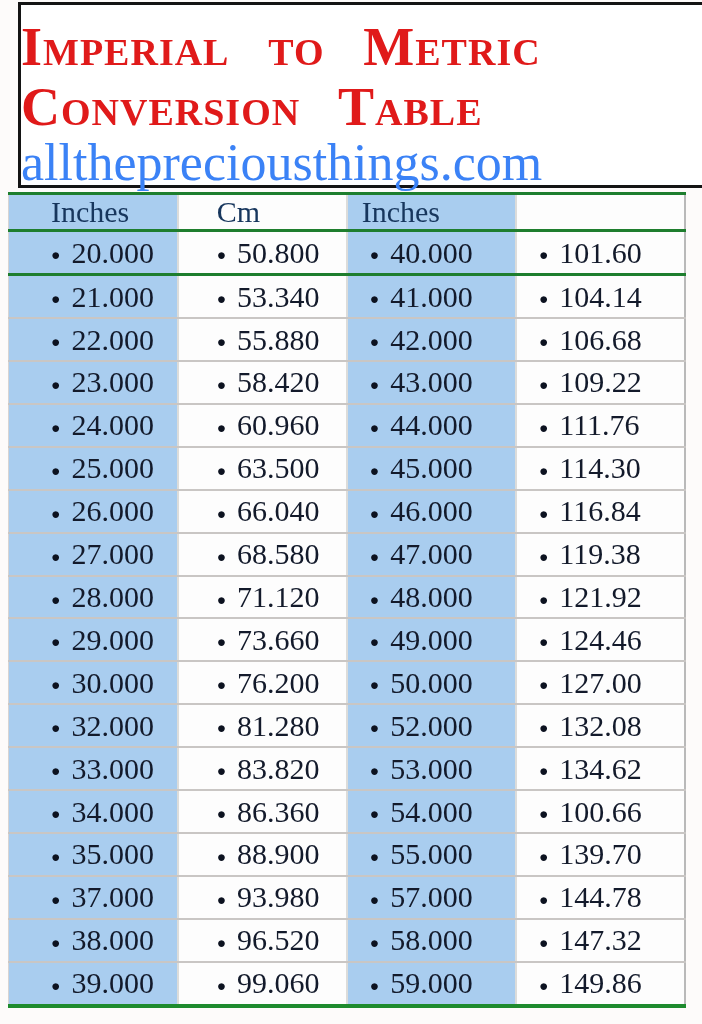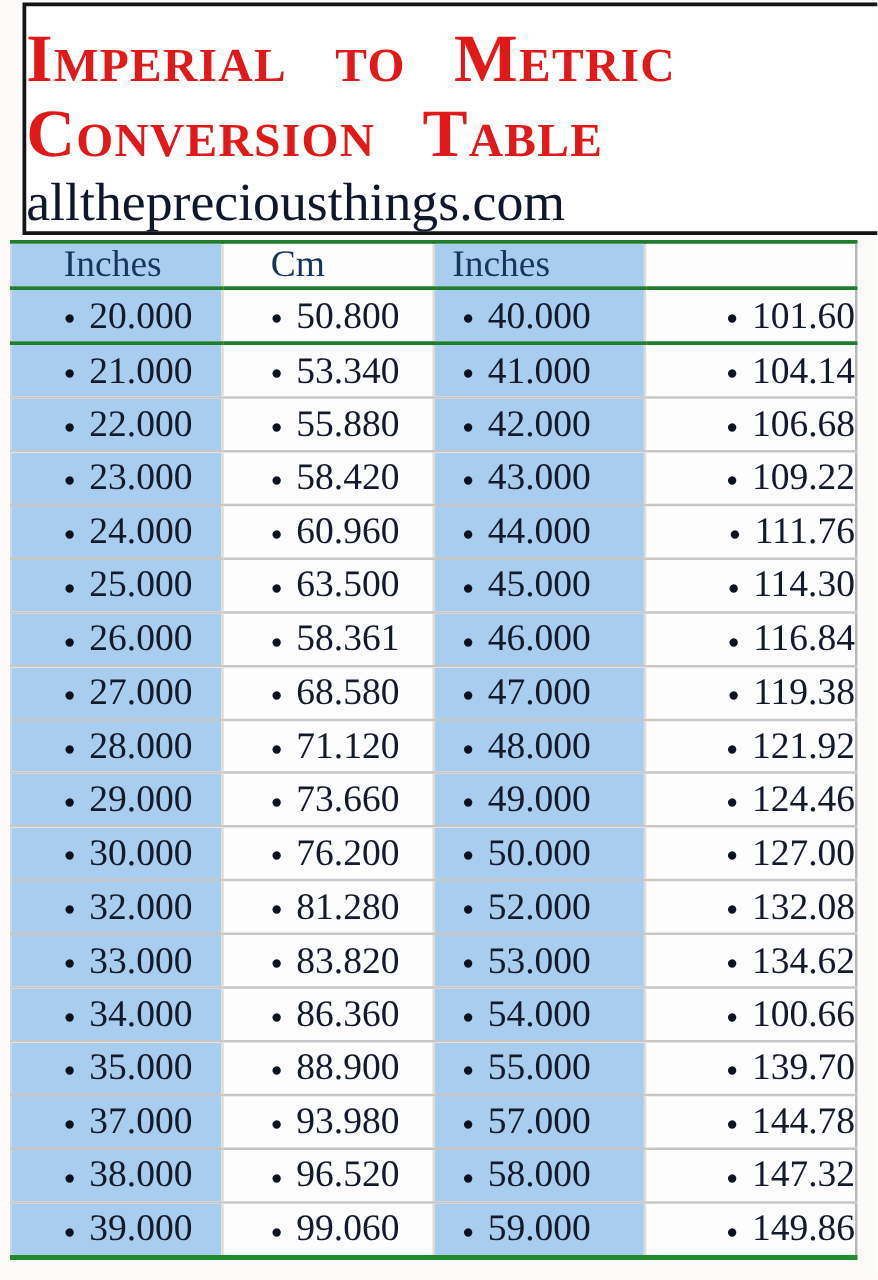--- a/index.html
+++ b/index.html
@@ -27,22 +27,22 @@
     font-weight: 700;
     font-variant: small-caps;
     font-size: 54px;
     line-height: 60px;
     letter-spacing: 1px;
     word-spacing: 0.45em;
     white-space: nowrap;
   }
   .title-line.first { margin-top: 12px; }
   .website {
-    color: #0f172a;
-    font-size: 43px;
+    color: #3b82f6;
+    font-size: 52px;
     line-height: 48px;
     margin-top: 2px;
     white-space: nowrap;
   }
 
   
   table.conv {
     position: absolute;
     left: 8px; top: 192px;
     width: 678px;
@@ -61,21 +61,21 @@
     vertical-align: middle;
     padding: 0;
     white-space: nowrap;
     overflow: hidden;
   }
   th { font-weight: 400; color: #17365d; }
   td { color: #131a2b; }
   th.c0, td.c0 { padding-left: 42px; }
   th.c1, td.c1 { padding-left: 38px; }
   th.c2, td.c2 { padding-left: 14px; }
-  th.c3, td.c3 { padding-left: 22px; text-align: right; }
+  th.c3, td.c3 { padding-left: 22px; }
   td.c2, td.c3 { padding-left: 22px; }
   .blue  { background: #a9cdef; }
   .white { background: #fdfdfd; }
   th + th, td + td { border-left: 2px solid #dcdcda; }
   thead th { border-bottom: 3px solid #1e7e2e; }
   tbody td { border-bottom: 2px solid #c9c6c4; }
   tbody tr.first-row td { border-bottom: 3px solid #1e7e2e; }
   tbody tr:last-child td { border-bottom: none; }
 
   .bullet {
@@ -138,21 +138,21 @@
           <td class="white c3"><span class="bullet">●</span><span>111.76</span></td>
         </tr>
         <tr>
           <td class="blue c0"><span class="bullet">●</span><span>25.000</span></td>
           <td class="white c1"><span class="bullet">●</span><span>63.500</span></td>
           <td class="blue c2"><span class="bullet">●</span><span>45.000</span></td>
           <td class="white c3"><span class="bullet">●</span><span>114.30</span></td>
         </tr>
         <tr>
           <td class="blue c0"><span class="bullet">●</span><span>26.000</span></td>
-          <td class="white c1"><span class="bullet">●</span><span>58.361</span></td>
+          <td class="white c1"><span class="bullet">●</span><span>66.040</span></td>
           <td class="blue c2"><span class="bullet">●</span><span>46.000</span></td>
           <td class="white c3"><span class="bullet">●</span><span>116.84</span></td>
         </tr>
         <tr>
           <td class="blue c0"><span class="bullet">●</span><span>27.000</span></td>
           <td class="white c1"><span class="bullet">●</span><span>68.580</span></td>
           <td class="blue c2"><span class="bullet">●</span><span>47.000</span></td>
           <td class="white c3"><span class="bullet">●</span><span>119.38</span></td>
         </tr>
         <tr>

